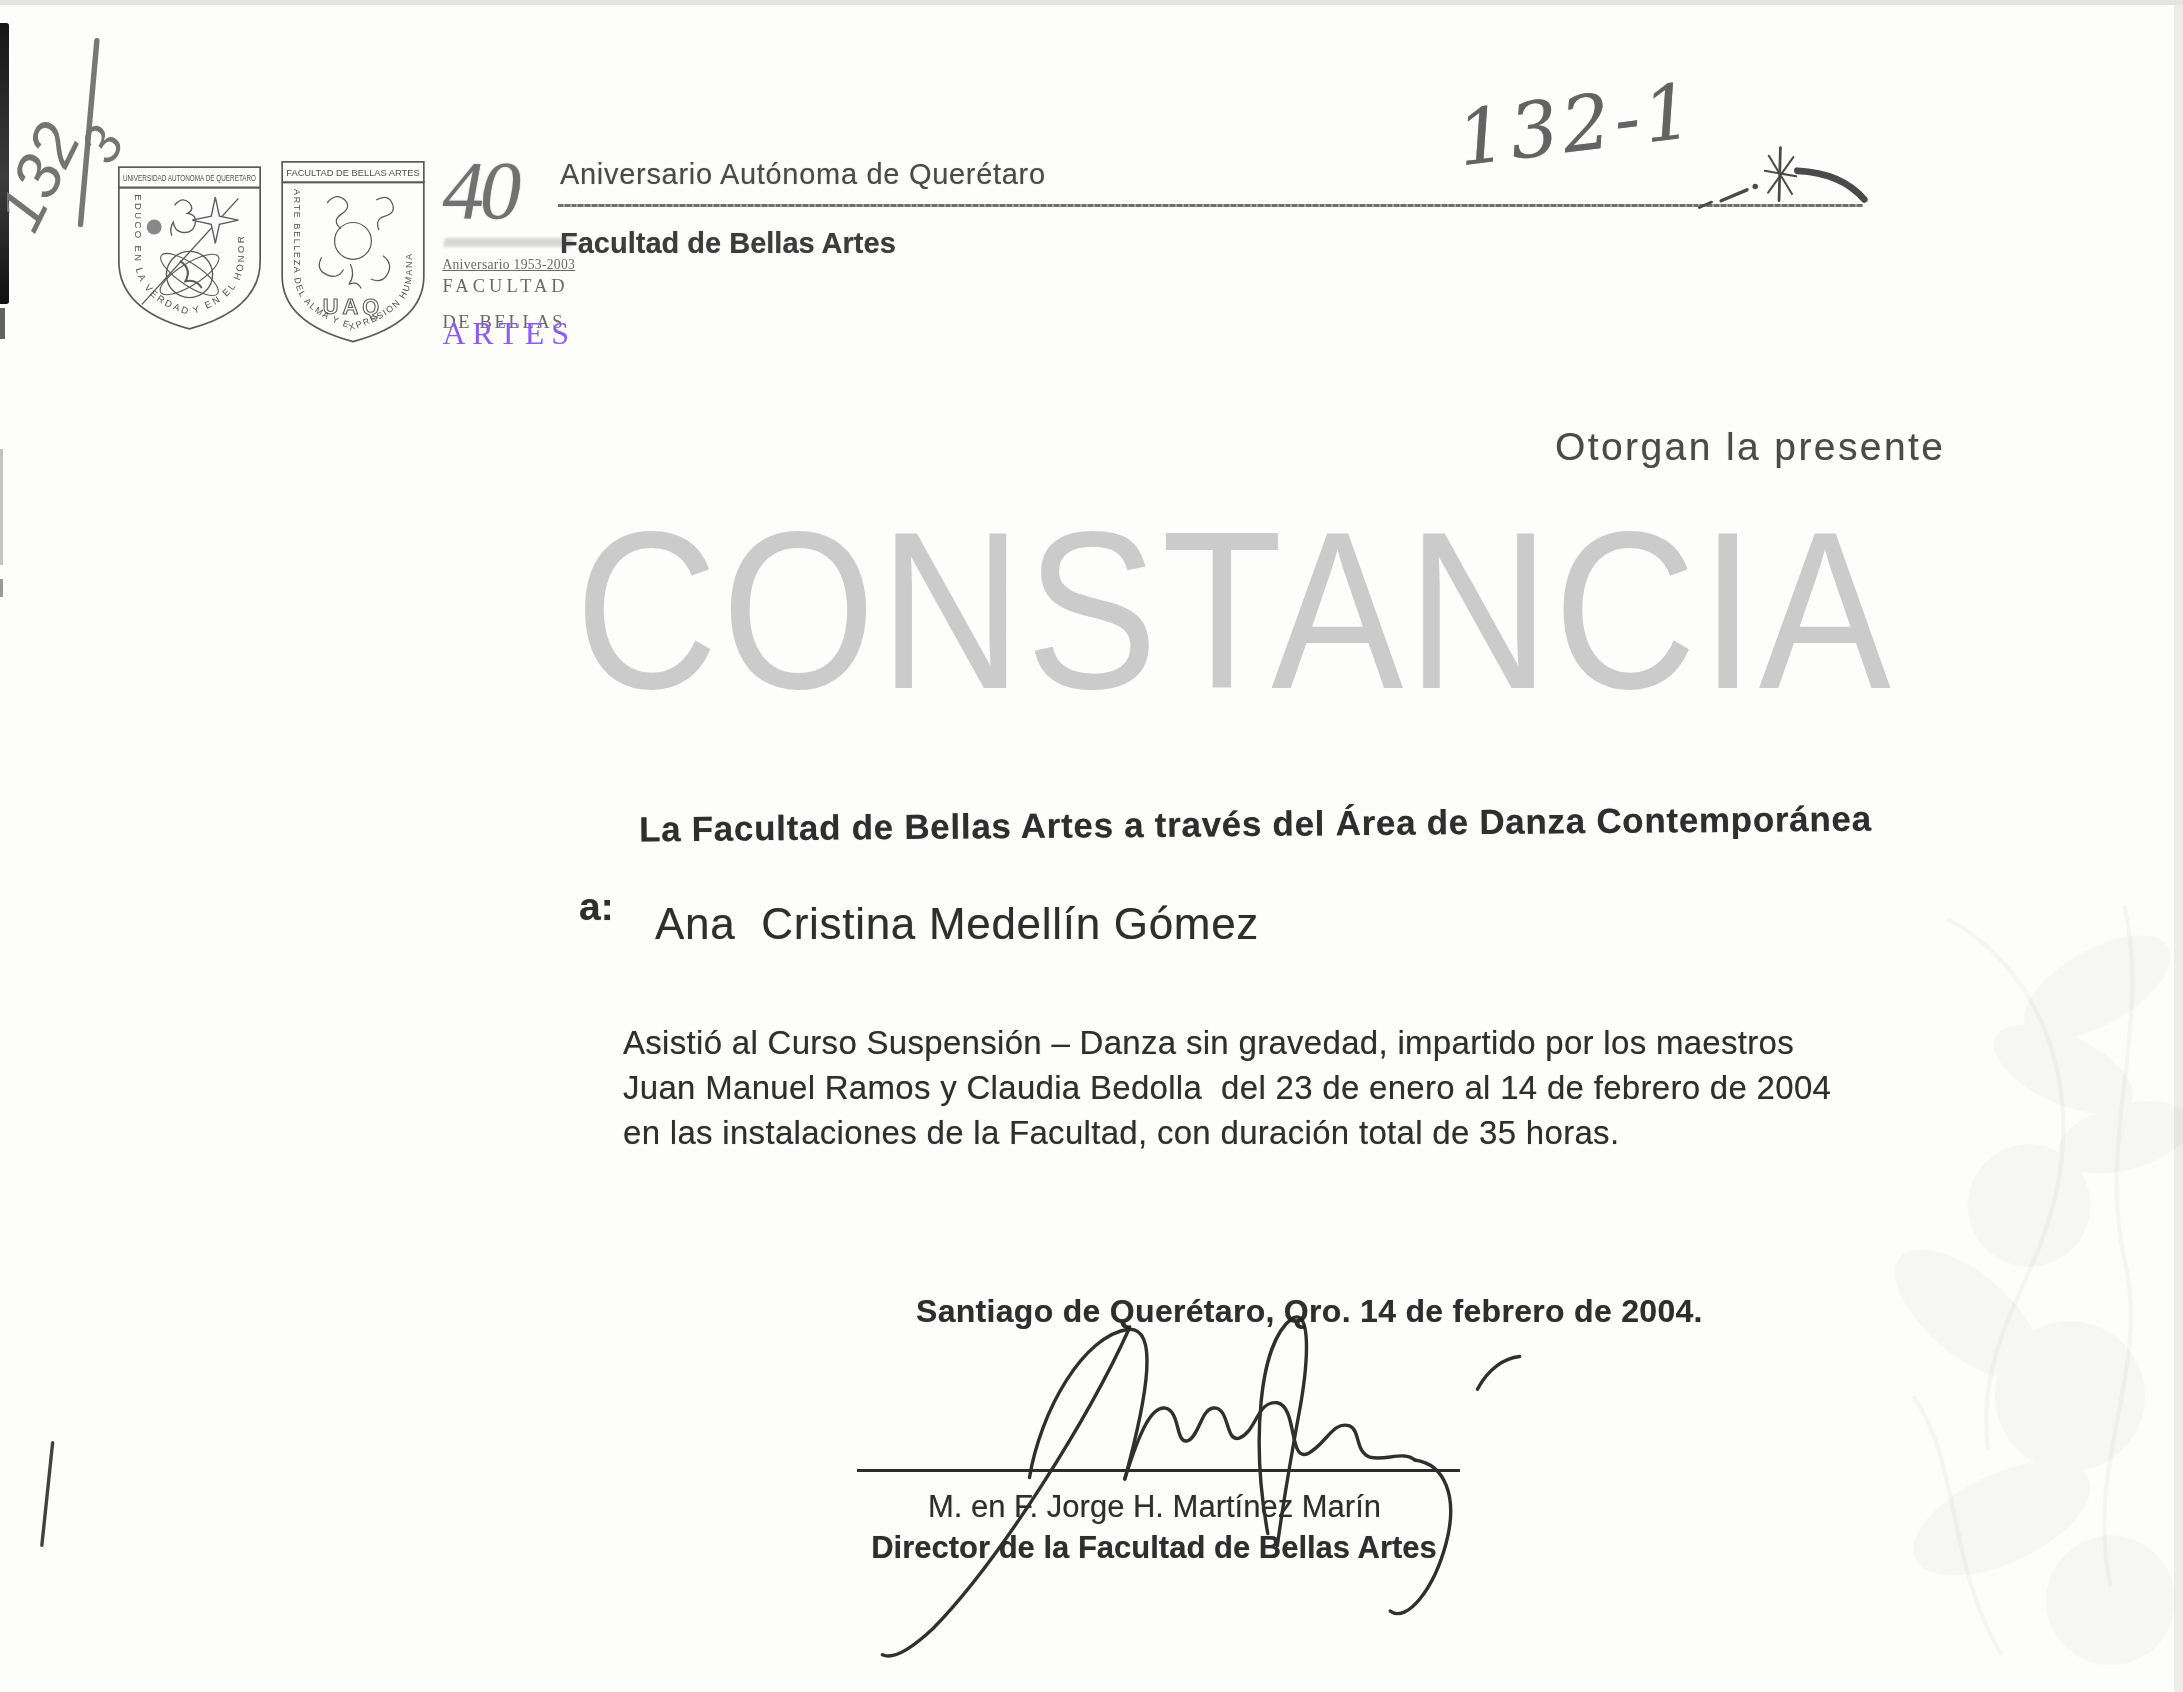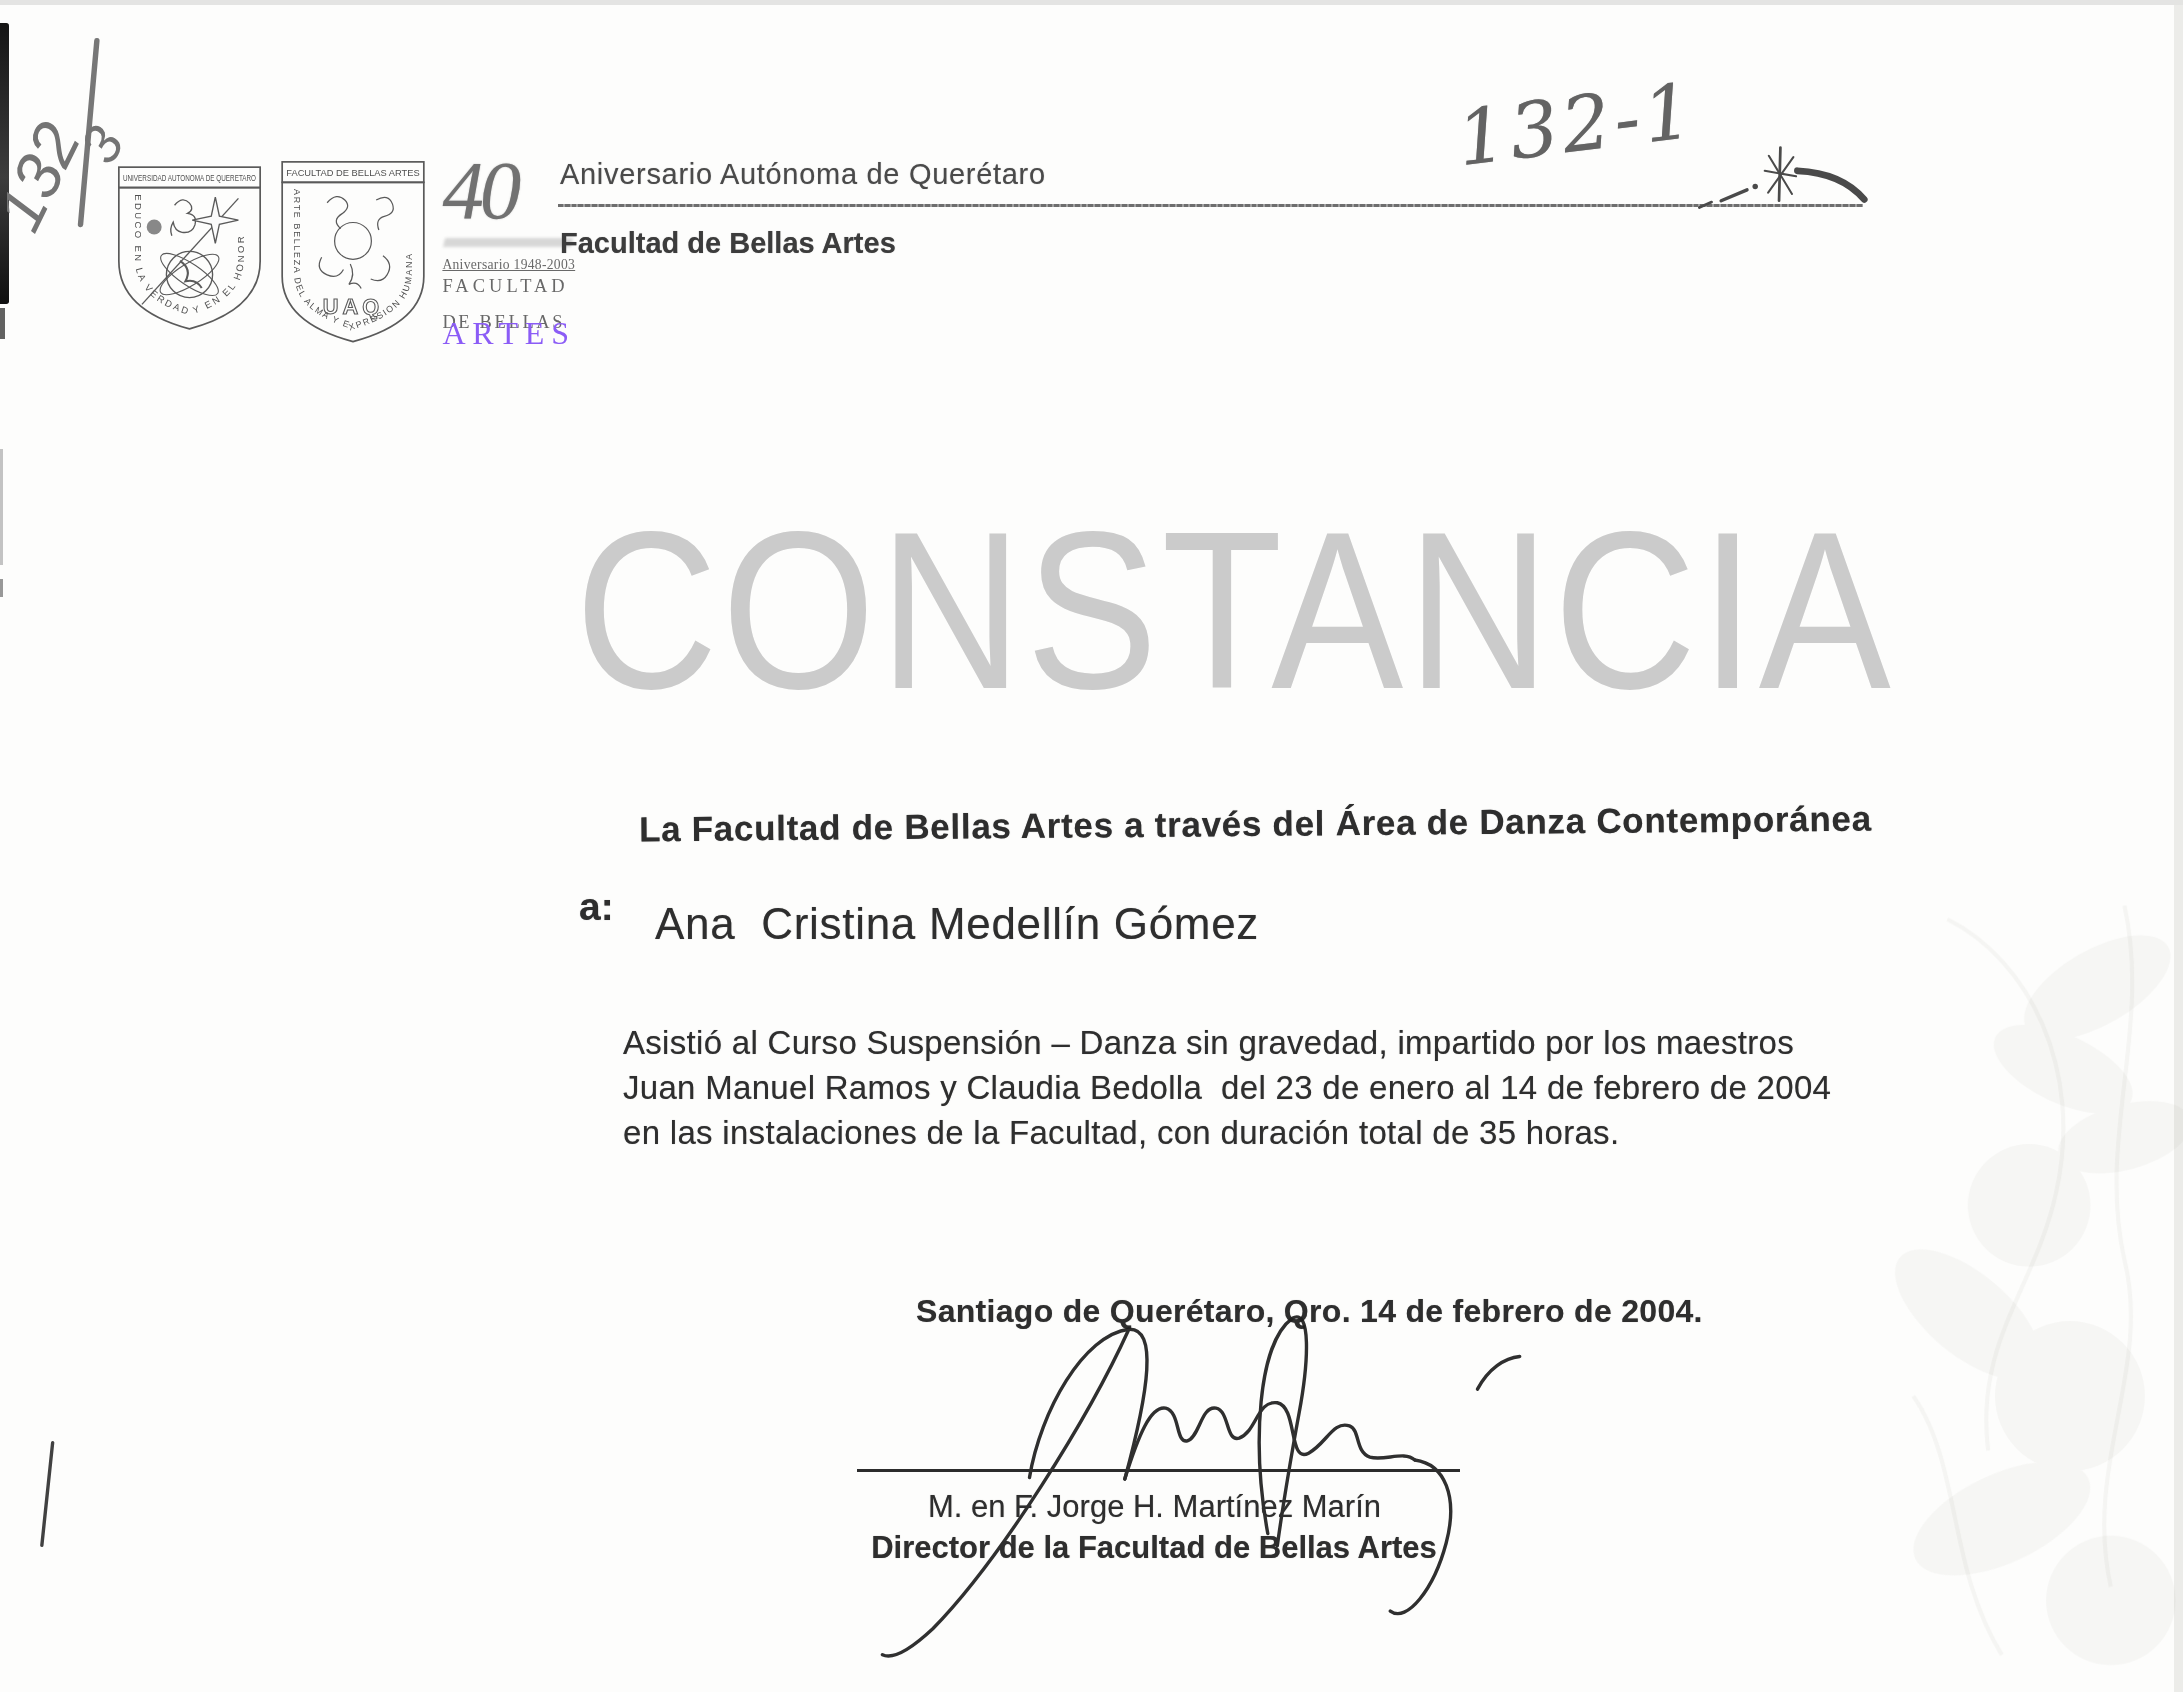--- a/index.html
+++ b/index.html
@@ -121,21 +121,21 @@
     <path d="M 150,66 q 18,-10 24,6 q 5,14 -12,18 q -14,4 -8,20" fill="none" stroke="#5a5a5a" stroke-width="1.8"></path>
     <path d="M 70,150 q -10,18 8,26 q 16,7 24,-8" fill="none" stroke="#5a5a5a" stroke-width="1.8"></path>
     <path d="M 160,148 q 16,12 6,28 q -8,13 -24,6" fill="none" stroke="#5a5a5a" stroke-width="1.8"></path>
     <path d="M 112,160 q 8,16 -2,30 q 12,-6 18,6" fill="none" stroke="#5a5a5a" stroke-width="1.8"></path>
     <text x="116" y="234" text-anchor="middle" font-size="32" font-weight="bold" letter-spacing="6" fill="none" stroke="#5a5a5a" stroke-width="1.6">UAQ</text>
   </svg>
 
   <div class="abs anniv">
     <div class="abs anniv-50">40</div>
     <div class="abs anniv-smudge"></div>
-    <div class="abs anniv-cap">Aniversario 1948-2003</div>
+    <div class="abs anniv-cap">Aniversario 1953-2003</div>
     <div class="abs anniv-l1">FACULTAD</div>
     <div class="abs anniv-l2">DE BELLAS</div>
     <div class="abs anniv-l3">ARTES</div>
   </div>
 
   <div class="abs hdr-univ soft">Aniversario Autónoma de Querétaro</div>
   <div class="abs hdr-rule"></div>
   <div class="abs hdr-fac ink">Facultad de Bellas Artes</div>
 
   <div class="abs hand hw-right">132-1</div>
@@ -146,20 +146,21 @@
       <line x1="2598" y1="228" x2="2632" y2="284" stroke-width="3"></line>
       <line x1="2634" y1="230" x2="2597" y2="282" stroke-width="3"></line>
       <line x1="2592" y1="250" x2="2638" y2="258" stroke-width="3"></line>
       <path d="M 2640,250 C 2682,252 2716,266 2738,292" stroke-width="10"></path>
       <path d="M 2528,294 L 2566,278" stroke-width="5"></path>
       <circle cx="2578" cy="273" r="4" fill="#4a4a4a" stroke="none"></circle>
       <path d="M 2496,304 L 2514,296" stroke-width="4"></path>
     </g>
   </svg>
 
+  <div class="abs otorgan soft">Otorgan la presente</div>
 
   <div class="abs constancia">CONSTANCIA</div>
 
   <div class="abs granting ink">La Facultad de Bellas Artes a través del Área de Danza Contemporánea</div>
 
   <div class="abs recip-prefix ink">a:</div>
   <div class="abs recip-name ink pre">Ana  Cristina Medellín Gómez</div>
 
   <div class="abs body-par ink">
     <div class="pre">Asistió al Curso Suspensión – Danza sin gravedad, impartido por los maestros</div>

